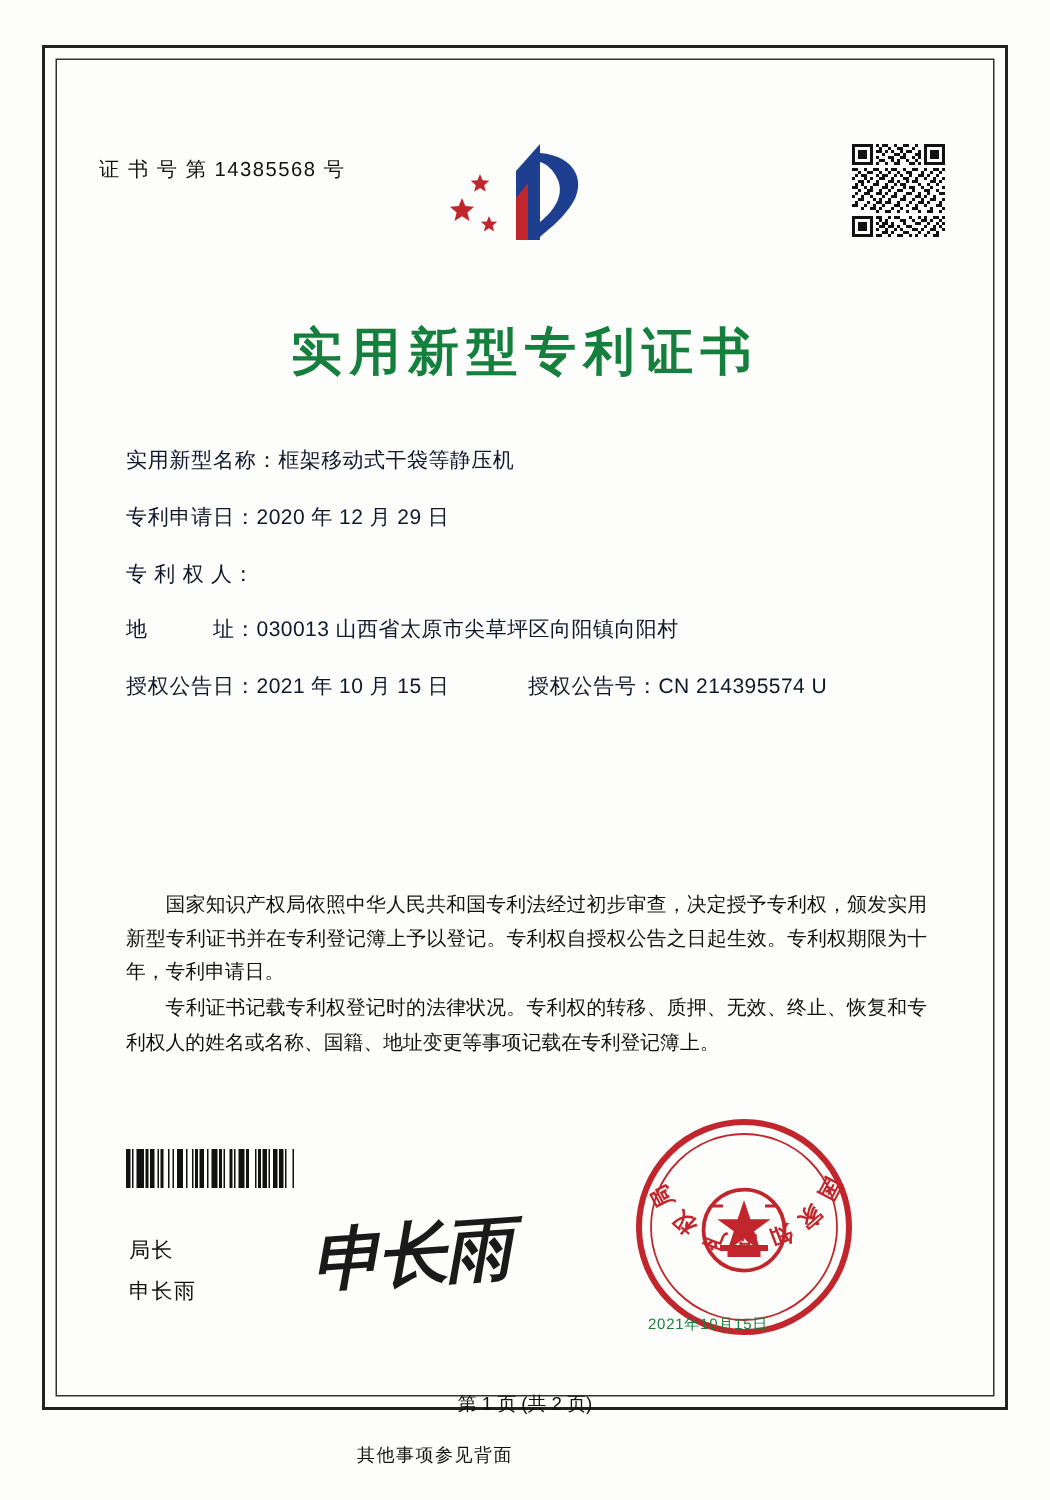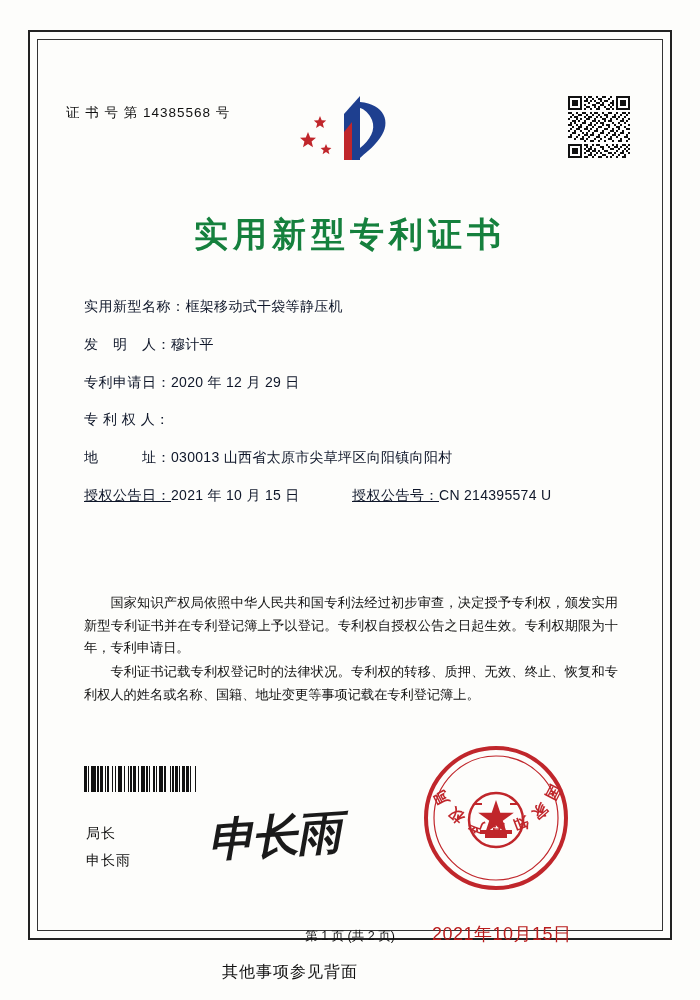--- a/index.html
+++ b/index.html
@@ -91,21 +91,21 @@
   }
   .field-label {
     flex: 0 0 auto;
     white-space: pre;
     letter-spacing: 0.5px;
   }
   .field-value {
     flex: 1 1 auto;
     letter-spacing: 0.3px;
   }
-  .field-row.two-col .field-label { flex: 0 0 auto; text-decoration: underline; }
+  .field-row.two-col .field-label { flex: 0 0 auto; }
   .col-left {
     width: 268px;
     display: flex;
     align-items: baseline;
     flex: 0 0 auto;
   }
   .col-right {
     display: flex;
     align-items: baseline;
     flex: 1 1 auto;
@@ -162,41 +162,40 @@
 
   
   .seal {
     position: absolute;
     left: 420px; top: 742px;
     width: 152px; height: 152px;
   }
   .seal-date {
     position: absolute;
     left: 432px; top: 876px;
-    font-size: 18px;
-    color: #b91c1c;
+    font-size: 10px;
+    color: #15803d;
     letter-spacing: 0.5px;
-    margin-top: 46px;
   }
 
   
   .page-count {
     position: absolute;
     left: 0; top: 928px;
     width: 700px;
     text-align: center;
     font-size: 12.5px;
     color: #111;
   }
   .footer-note {
     position: absolute;
     left: 0; top: 962px;
     width: 580px;
     text-align: center;
-    font-size: 16px;
+    font-size: 12px;
     color: #111;
     letter-spacing: 1px;
   }
 </style>
 </head>
 <body>
 
 <div class="page">
 
   <div class="border-outer"></div>
@@ -463,24 +462,20 @@
   </div>
 
   <div class="doc-title">实用新型专利证书</div>
 
   <div class="fields">
     <div class="field-row">
       <span class="field-label">实用新型名称：</span>
       <span class="field-value">框架移动式干袋等静压机</span>
     </div>
     <div class="field-row">
-      <span class="field-label">发　明　人：</span>
-      <span class="field-value">穆计平</span>
-    </div>
-    <div class="field-row">
       <span class="field-label">专利申请日：</span>
       <span class="field-value">2020 年 12 月 29 日</span>
     </div>
     <div class="field-row">
       <span class="field-label">专 利 权 人：</span>
     </div>
     <div class="field-row">
       <span class="field-label">地　　　址：</span>
       <span class="field-value">030013  山西省太原市尖草坪区向阳镇向阳村</span>
     </div>

